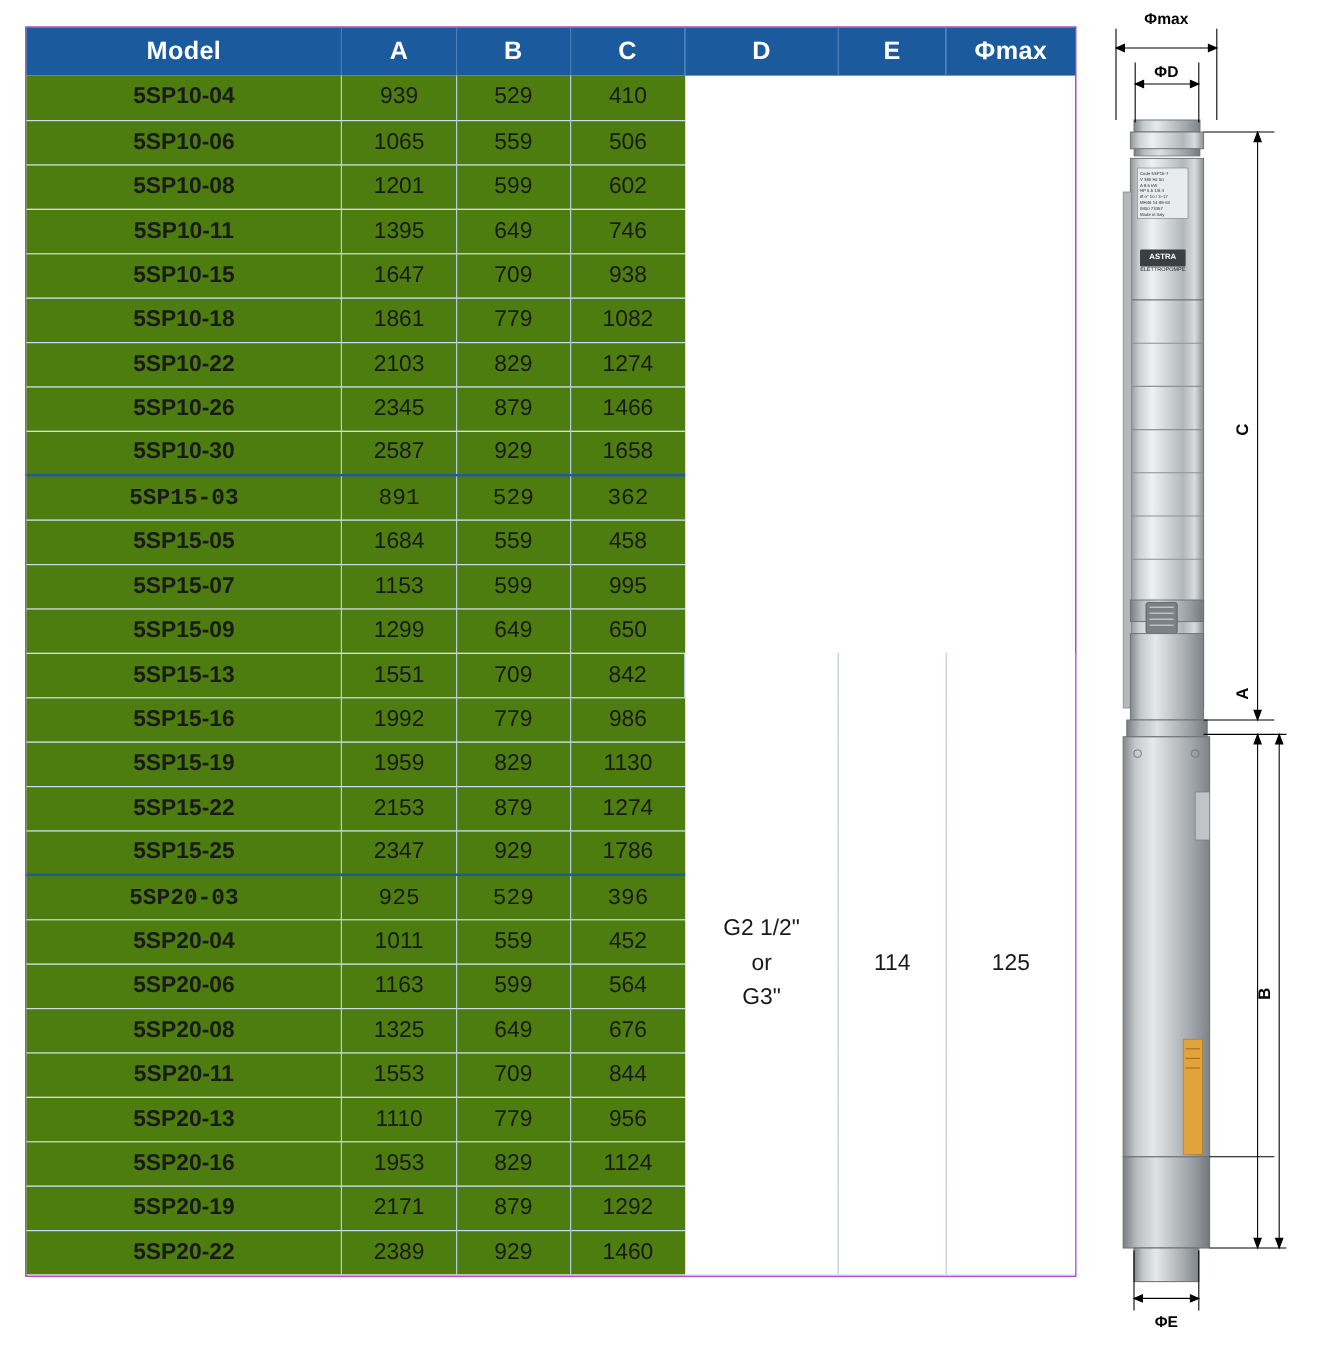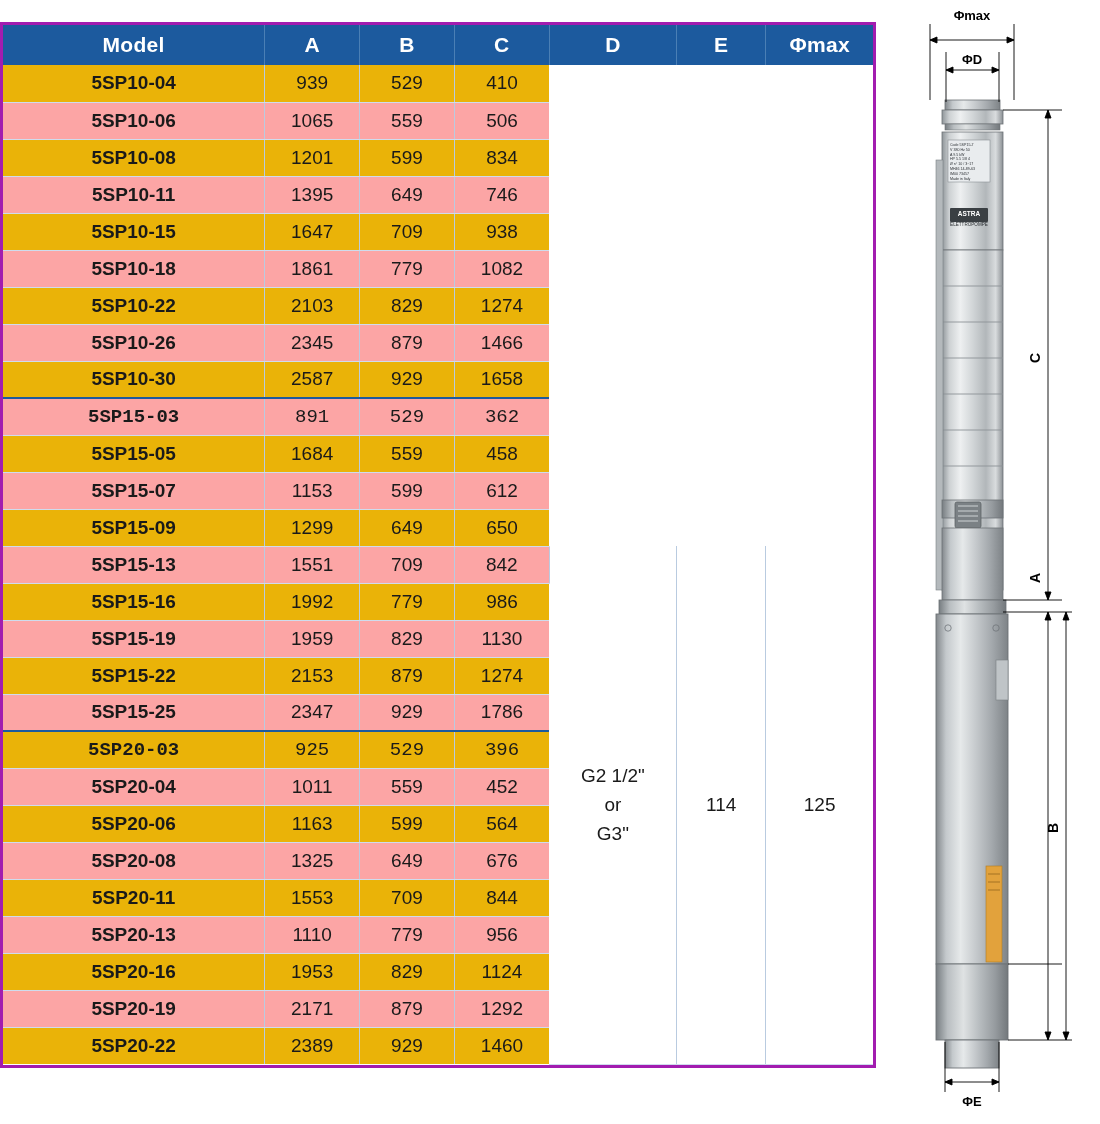--- a/index.html
+++ b/index.html
@@ -11,23 +11,23 @@
   }
   #page {
     position: relative;
     width: 1100px; height: 1124px;
     overflow: hidden;
   }
 
   
   #table-wrap {
     position: absolute;
-    left: 0; top: 22px;
+    left: 21px; top: 22px;
     width: 876px;
-    border: 3px solid #a21caf;
+    border: 1px solid #a21caf;
   }
   table.spec {
     border-collapse: collapse;
     width: 100%;
     table-layout: fixed;
   }
   table.spec col.c-model { width: 232px; }
   table.spec col.c-a { width: 84px; }
   table.spec col.c-b { width: 84px; }
   table.spec col.c-c { width: 84px; }
@@ -58,22 +58,22 @@
     border-bottom: 1px solid #cfdced;
   }
   table.spec td:last-child { border-right: none; margin-top: 32px; }
   table.spec tr:last-child td { border-bottom: none; }
 
   td.model {
     font-weight: bold;
     font-size: 19px;
     color: #111111;
   }
-  tr.alt td { background: #eab308; }
-  tr.plain td { background: #fca5a5; }
+  tr.alt td { background: #4d7c0f; }
+  tr.plain td { background: #4d7c0f; }
 
   td.merged {
     background: #ffffff !important;
     font-size: 20px;
     line-height: 1.55;
     color: #1a1a1a;
     vertical-align: middle;
   }
   tr.group-start td { border-top: 2px solid #1c5a9e; font-family: Liberation Mono, monospace; }
 
@@ -134,21 +134,21 @@
           <tr class="plain">
             <td class="model">5SP10-06</td>
             <td>1065</td>
             <td>559</td>
             <td>506</td>
           </tr>
           <tr class="alt">
             <td class="model">5SP10-08</td>
             <td>1201</td>
             <td>599</td>
-            <td>834</td>
+            <td>602</td>
           </tr>
           <tr class="plain">
             <td class="model">5SP10-11</td>
             <td>1395</td>
             <td>649</td>
             <td>746</td>
           </tr>
           <tr class="alt">
             <td class="model">5SP10-15</td>
             <td>1647</td>
@@ -188,21 +188,21 @@
           <tr class="alt">
             <td class="model">5SP15-05</td>
             <td>1684</td>
             <td>559</td>
             <td>458</td>
           </tr>
           <tr class="plain">
             <td class="model">5SP15-07</td>
             <td>1153</td>
             <td>599</td>
-            <td>612</td>
+            <td>995</td>
           </tr>
           <tr class="alt">
             <td class="model">5SP15-09</td>
             <td>1299</td>
             <td>649</td>
             <td>650</td>
           </tr>
           <tr class="plain">
             <td class="model">5SP15-13</td>
             <td>1551</td>

